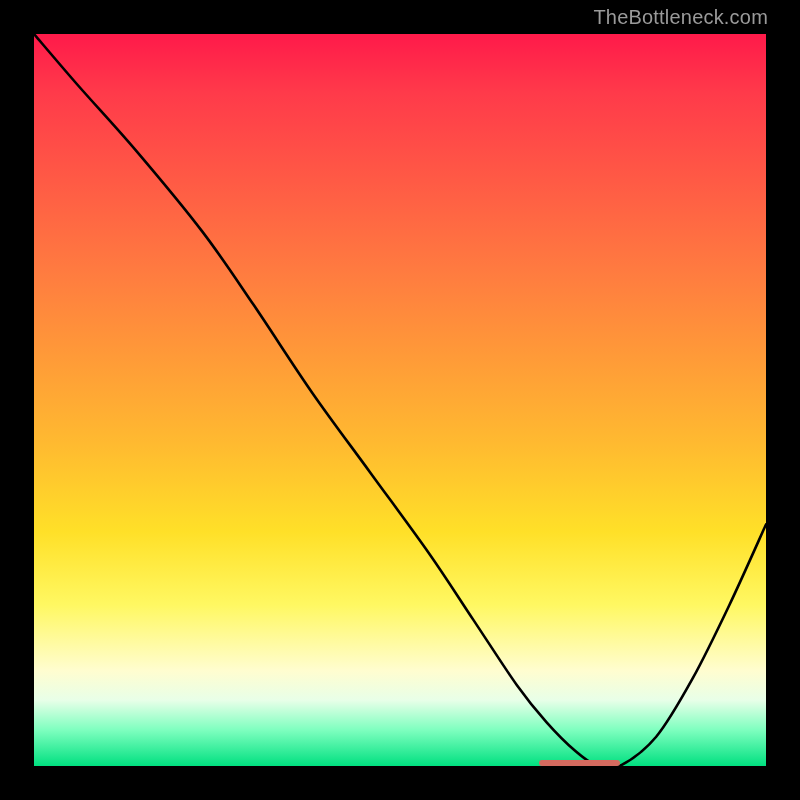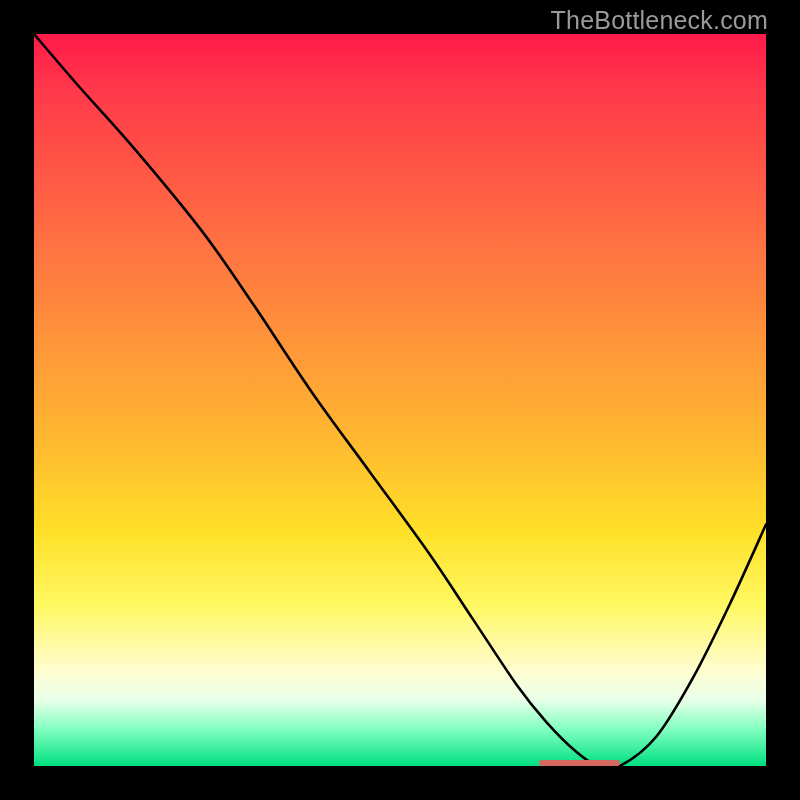--- a/index.html
+++ b/index.html
@@ -43,21 +43,21 @@
     position: absolute;
     inset: 0;
     width: 100%;
     height: 100%;
   }
   .watermark {
     position: absolute;
     top: 6px;
     right: 32px;
     color: #9a9a9a;
-    font-size: 25px;
+    font-size: 20px;
     font-weight: 500;
     letter-spacing: 0.2px;
   }
   .marker {
     position: absolute;
     height: 6px;
     border-radius: 3px;
     background: #d46a5f;
   }
 </style>

